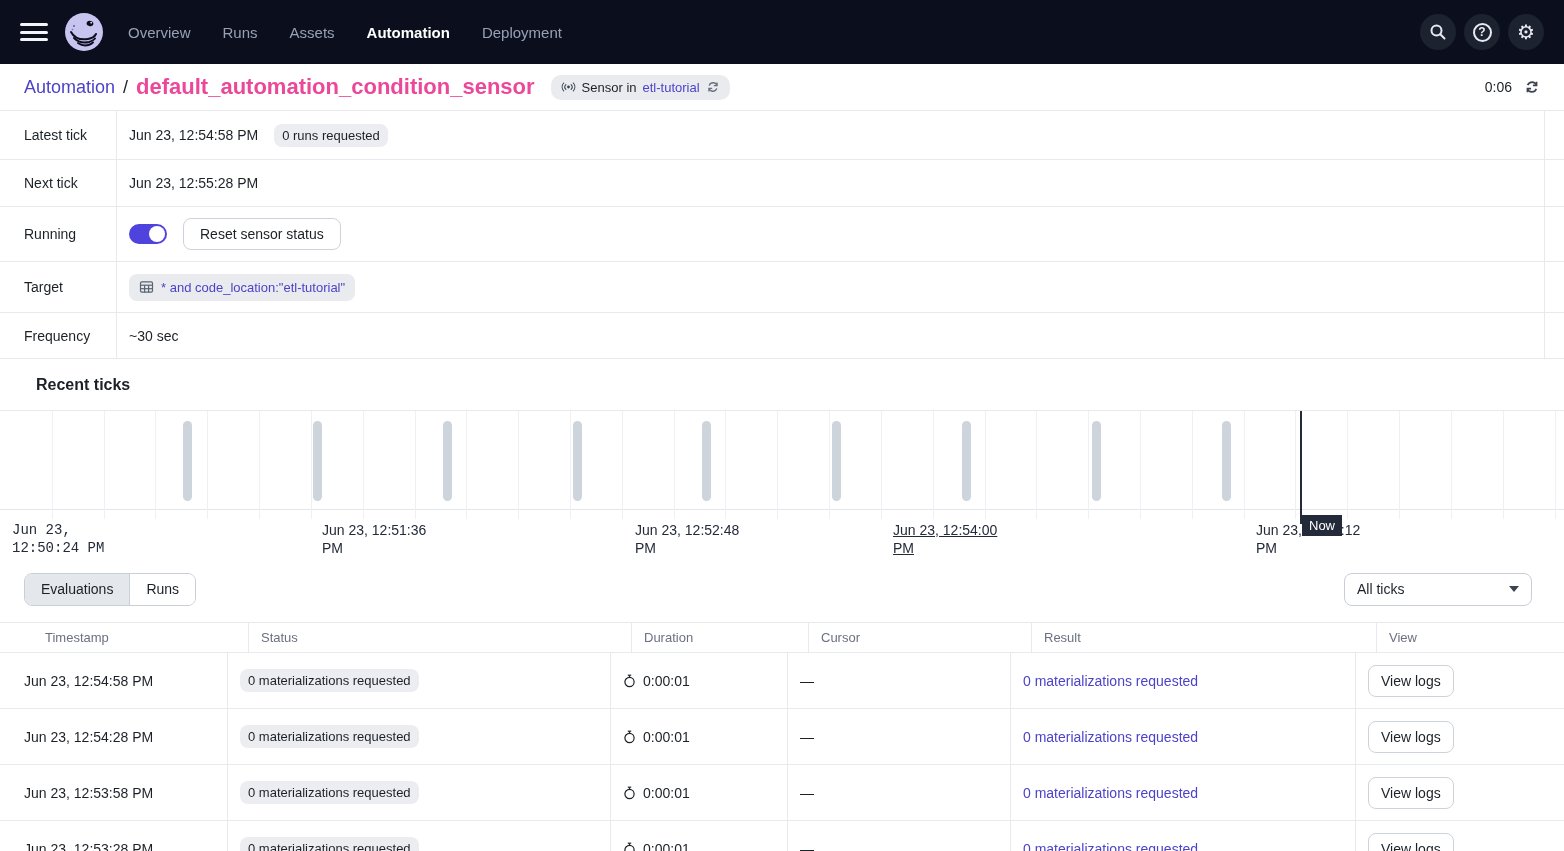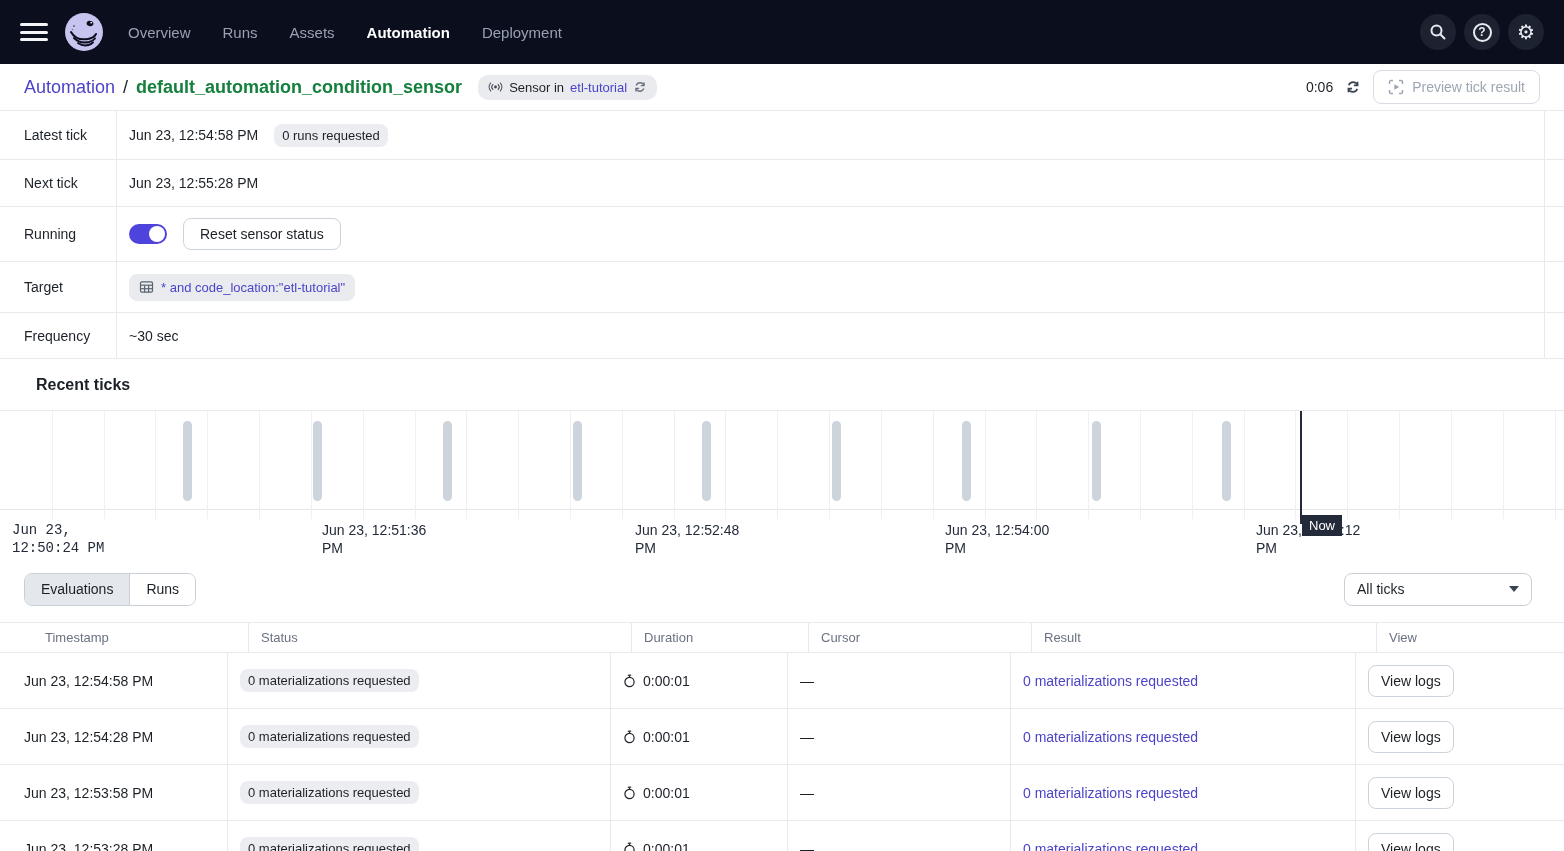--- a/index.html
+++ b/index.html
@@ -17,21 +17,21 @@
   .nav-link.active { color:#FFFFFF; font-weight:700; }
   .nav-right { margin-left:auto; display:flex; align-items:center; gap:8px; }
   .icon-btn { width:36px; height:36px; border-radius:50%; background:#1C2230; display:flex; align-items:center; justify-content:center; cursor:pointer; }
   .help-circle { width:19px; height:19px; border:2px solid #E8EAF0; border-radius:50%; color:#E8EAF0; font-size:12px; font-weight:700; display:flex; align-items:center; justify-content:center; }
   .gear-glyph { color:#E8EAF0; font-size:20px; line-height:1; }
 
   
   .crumb-row { height:47px; display:flex; align-items:center; padding:0 24px; border-bottom:1px solid #E7E9EC; }
   .crumb-parent { color:#4C43C9; font-size:18px; font-weight:500; cursor:pointer; text-decoration:none; }
   .crumb-sep { font-size:18px; margin:0 8px; color:#1C2127; }
-  .crumb-current { font-size:18px; font-weight:700; color:#15803d; }
+  .crumb-current { font-size:22px; font-weight:700; color:#ec4899; }
   .sensor-badge { margin-left:16px; background:#E9EBEF; border-radius:10px; padding:5px 10px; display:flex; align-items:center; gap:6px; font-size:13px; color:#1C2127; }
   .sensor-badge a { color:#4C43C9; text-decoration:none; cursor:pointer; }
   .crumb-right { margin-left:auto; display:flex; align-items:center; gap:12px; }
   .countdown { font-size:14px; color:#1C2127; }
   .btn-preview { display:flex; align-items:center; gap:8px; background:#fff; border:1px solid #D8DCE3; border-radius:8px; padding:8px 14px; font-size:14px; color:#9EA6B3; cursor:default; }
 
   
   .details { position:relative; }
   .details::after { content:""; position:absolute; top:0; bottom:0; right:19px; width:1px; background:#E7E9EC; }
   .details-row { display:flex; border-bottom:1px solid #E7E9EC; }
@@ -146,30 +146,20 @@
       </svg>
     </div>
     <div class="crumb-right">
       <span class="countdown">0:06</span>
       <svg width="16" height="16" viewBox="0 0 14 14">
         <path d="M3.2 5.4 A4.2 4.2 0 0 1 11 5.4" fill="none" stroke="#3A4350" stroke-width="1.4"></path>
         <path d="M10.8 8.6 A4.2 4.2 0 0 1 3 8.6" fill="none" stroke="#3A4350" stroke-width="1.4"></path>
         <path d="M11 2.4 V5.6 H7.8" fill="none" stroke="#3A4350" stroke-width="1.4"></path>
         <path d="M3 11.6 V8.4 H6.2" fill="none" stroke="#3A4350" stroke-width="1.4"></path>
       </svg>
-      <button class="btn-preview">
-        <svg width="16" height="16" viewBox="0 0 16 16">
-          <path d="M1.5 5 V3 a1.5 1.5 0 0 1 1.5 -1.5 H5" fill="none" stroke="#9EA6B3" stroke-width="1.5"></path>
-          <path d="M11 1.5 h2 a1.5 1.5 0 0 1 1.5 1.5 v2" fill="none" stroke="#9EA6B3" stroke-width="1.5"></path>
-          <path d="M14.5 11 v2 a1.5 1.5 0 0 1 -1.5 1.5 h-2" fill="none" stroke="#9EA6B3" stroke-width="1.5"></path>
-          <path d="M5 14.5 H3 a1.5 1.5 0 0 1 -1.5 -1.5 v-2" fill="none" stroke="#9EA6B3" stroke-width="1.5"></path>
-          <path d="M6.3 5.2 L11.2 8 L6.3 10.8 Z" fill="#9EA6B3"></path>
-        </svg>
-        <span>Preview tick result</span>
-      </button>
     </div>
   </div>
 
   <div class="details">
     <div class="details-row" style="height:49px">
       <div class="dlabel">Latest tick</div>
       <div class="dvalue">
         <span>Jun 23, 12:54:58 PM</span>
         <span class="pill">0 runs requested</span>
       </div>
@@ -253,21 +243,21 @@
       <div class="tickbar" style="left: 442.8px;"></div>
       <div class="tickbar" style="left: 572.6px;"></div>
       <div class="tickbar" style="left: 702.4px;"></div>
       <div class="tickbar" style="left: 832.2px;"></div>
       <div class="tickbar" style="left: 962.1px;"></div>
       <div class="tickbar" style="left: 1091.9px;"></div>
       <div class="tickbar" style="left: 1221.7px;"></div>
       <div class="axis-label" style="left: 12px; font-family: Liberation Mono, monospace;">Jun 23, 12:50:24 PM</div>
       <div class="axis-label" style="left: 322px;">Jun 23, 12:51:36 PM</div>
       <div class="axis-label" style="left: 635px;">Jun 23, 12:52:48 PM</div>
-      <div class="axis-label" style="left: 945px;">Jun 23, 12:54:00 PM</div>
+      <div class="axis-label" style="left: 893px; text-decoration: underline;">Jun 23, 12:54:00 PM</div>
       <div class="axis-label" style="left: 1256px;">Jun 23, 12:55:12 PM</div>
       <div class="now-line" style="left: 1300px;"></div>
       <div class="now-badge" style="left: 1302px;">Now</div>
     </div>
 
   <div class="tabs-row">
     <div class="seg">
       <div class="seg-item active">Evaluations</div>
       <div class="seg-item">Runs</div>
     </div>

